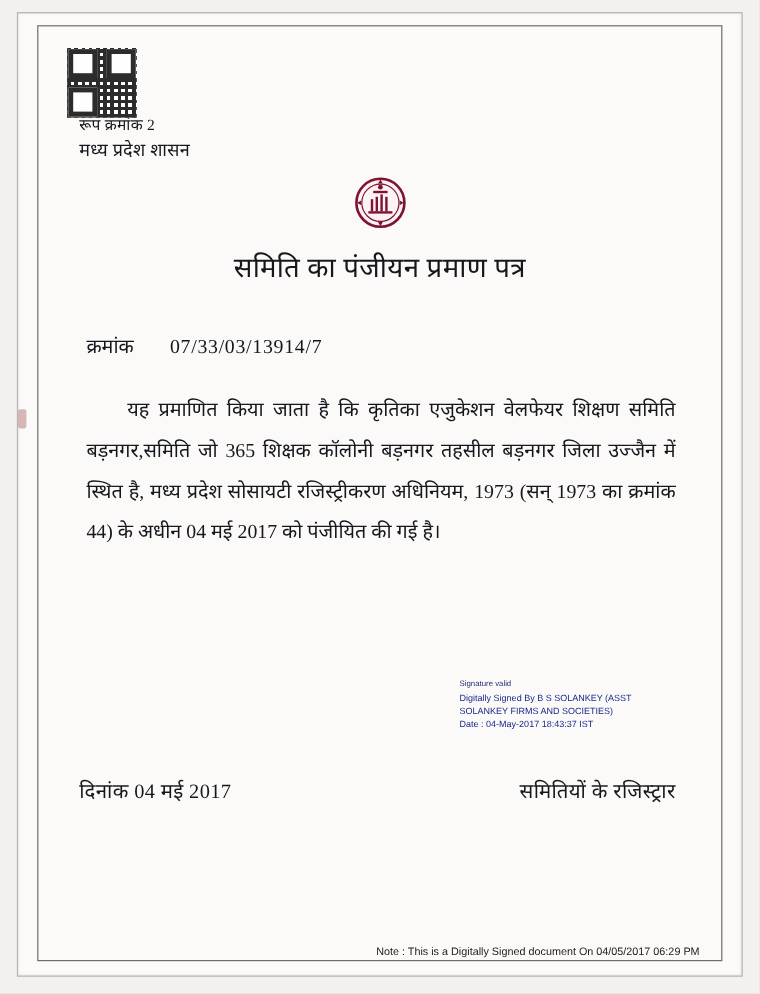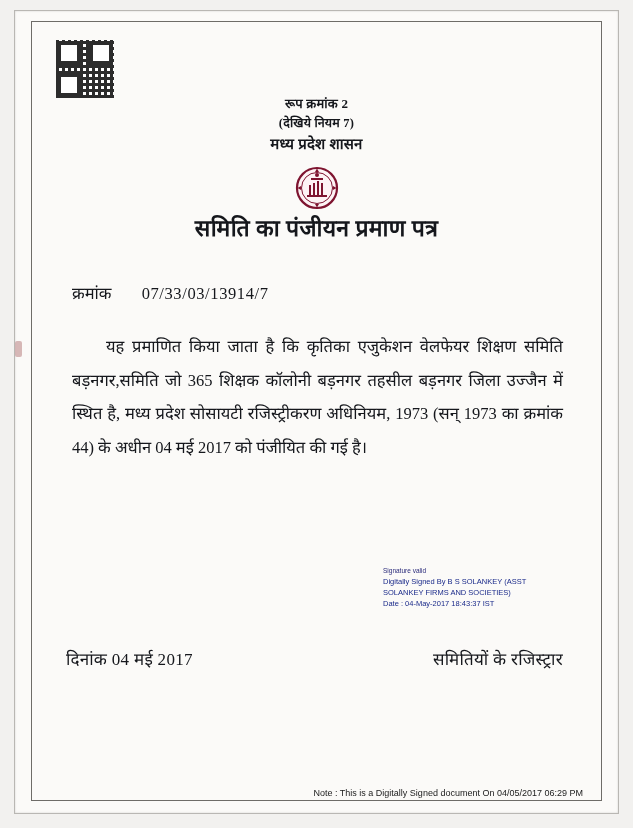--- a/index.html
+++ b/index.html
@@ -71,45 +71,43 @@
   .qr::after { right: 1px; top: 1px; }
   .qr-b {
     position: absolute;
     left: 1px; bottom: 1px;
     width: 16px; height: 16px;
     border: 4px solid #101010;
     background: #fff;
   }
 
   .header-block {
-    text-align: center;
     padding-top: 56px;
     line-height: 1.5;
-    font-weight: bold;
   }
   .hdr-line {
     font-size: 13px;
     letter-spacing: 0.2px;
   }
   .hdr-line2 { font-size: 12.5px; }
   .hdr-line3 { font-size: 15px; margin-top: 1px; }
 
   
   .emblem-wrap {
     margin: 9px auto 0 auto;
     width: 46px;
     height: 46px;
     position: relative;
   }
 
   .title {
     text-align: center;
     font-size: 23px;
-    font-weight: bold;
-    margin-top: 0;
+    font-weight: normal;
+    margin-top: 14px;
     letter-spacing: 0.3px;
   }
 
   .regno-row {
     margin-top: 38px;
     font-size: 16.5px;
     padding-left: 6px;
   }
   .regno-label { display: inline-block; }
   .regno-value { display: inline-block; margin-left: 26px; letter-spacing: 0.6px; }
@@ -187,21 +185,20 @@
     <div class="edge-mark"></div>
     <div class="inner-frame">
       <div class="content">
 
         <div class="qr">
           <span class="qr-b"></span>
         </div>
 
         <div class="header-block">
           <div class="hdr-line">रूप क्रमांक 2</div>
-          <div class="hdr-line hdr-line2">(देखिये नियम 7)</div>
           <div class="hdr-line hdr-line3">मध्य प्रदेश शासन</div>
         </div>
 
         <div class="emblem-wrap">
           <svg width="46" height="46" viewBox="0 0 46 46" aria-hidden="true">
             <circle cx="23" cy="23" r="20" fill="#fdf3f5" stroke="#7e1430" stroke-width="2.2"></circle>
             <circle cx="23" cy="23" r="15.5" fill="none" stroke="#7e1430" stroke-width="1"></circle>
             <g fill="#7e1430">
               <rect x="15" y="20" width="2" height="10"></rect>
               <rect x="19" y="18" width="2" height="12"></rect>

